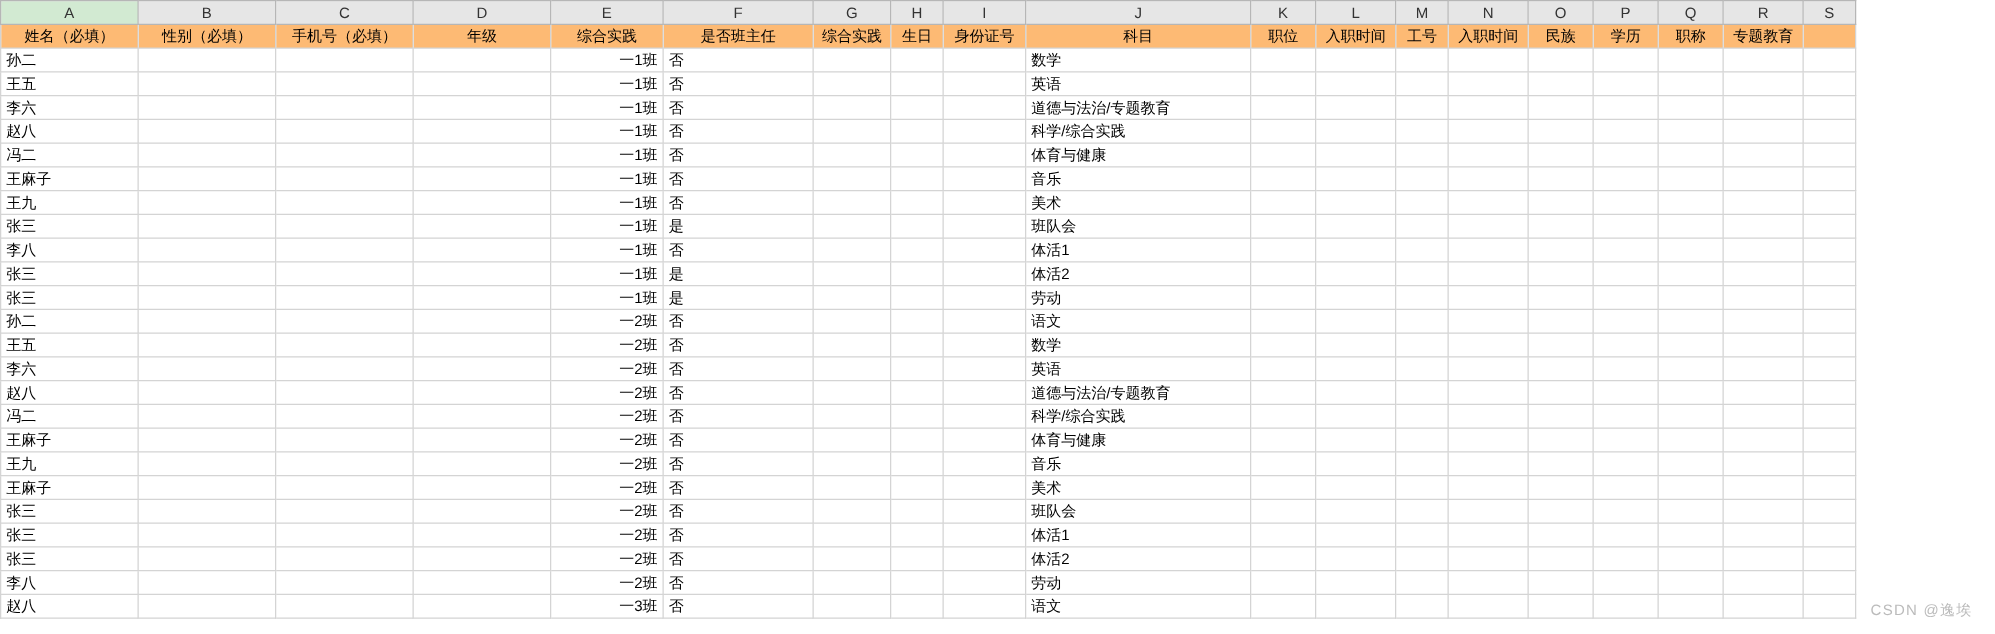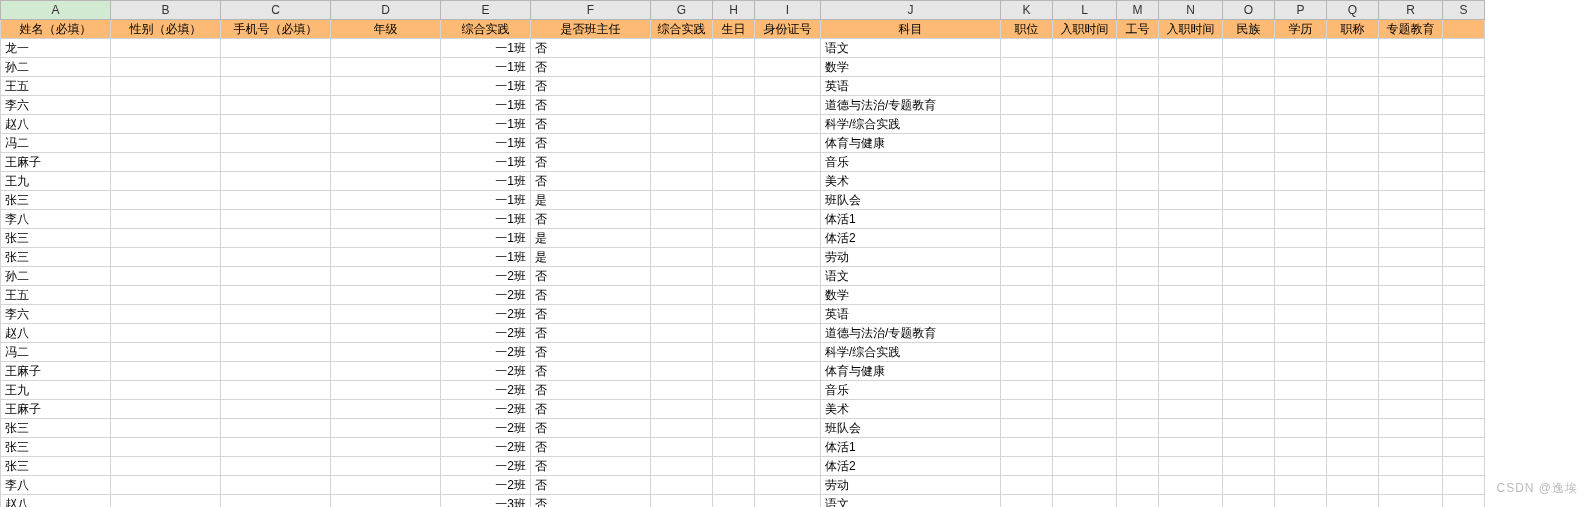--- a/index.html
+++ b/index.html
@@ -94,41 +94,20 @@
       <div class="datahead" style="width: 64px; text-align: center;">入职时间</div>
       <div class="datahead" style="width: 42px;">工号</div>
       <div class="datahead" style="width: 64px;">入职时间</div>
       <div class="datahead" style="width: 52px;">民族</div>
       <div class="datahead" style="width: 52px;">学历</div>
       <div class="datahead" style="width: 52px;">职称</div>
       <div class="datahead" style="width: 64px;">专题教育</div>
       <div class="datahead" style="width: 42px;"></div>
     </div>
     <div class="row">
-      <div class="cell" style="width: 110px;">龙一</div>
-      <div class="cell" style="width: 110px;"></div>
-      <div class="cell" style="width: 110px;"></div>
-      <div class="cell" style="width: 110px;"></div>
-      <div class="cell" style="width: 90px; text-align: right;">一1班</div>
-      <div class="cell" style="width: 120px;">否</div>
-      <div class="cell" style="width: 62px;"></div>
-      <div class="cell" style="width: 42px;"></div>
-      <div class="cell" style="width: 66px;"></div>
-      <div class="cell" style="width: 180px;">语文</div>
-      <div class="cell" style="width: 52px;"></div>
-      <div class="cell" style="width: 64px;"></div>
-      <div class="cell" style="width: 42px;"></div>
-      <div class="cell" style="width: 64px;"></div>
-      <div class="cell" style="width: 52px;"></div>
-      <div class="cell" style="width: 52px;"></div>
-      <div class="cell" style="width: 52px;"></div>
-      <div class="cell" style="width: 64px;"></div>
-      <div class="cell" style="width: 42px;"></div>
-    </div>
-    <div class="row">
       <div class="cell" style="width: 110px;">孙二</div>
       <div class="cell" style="width: 110px;"></div>
       <div class="cell" style="width: 110px;"></div>
       <div class="cell" style="width: 110px;"></div>
       <div class="cell" style="width: 90px; text-align: right;">一1班</div>
       <div class="cell" style="width: 120px;">否</div>
       <div class="cell" style="width: 62px;"></div>
       <div class="cell" style="width: 42px;"></div>
       <div class="cell" style="width: 66px;"></div>
       <div class="cell" style="width: 180px;">数学</div>

